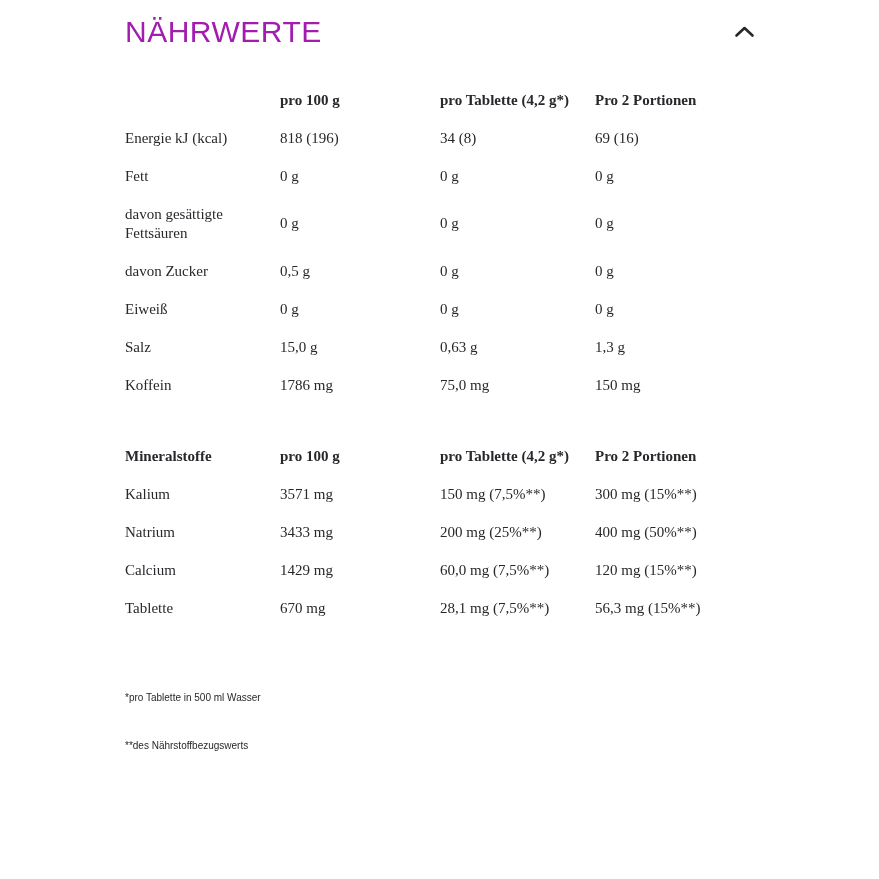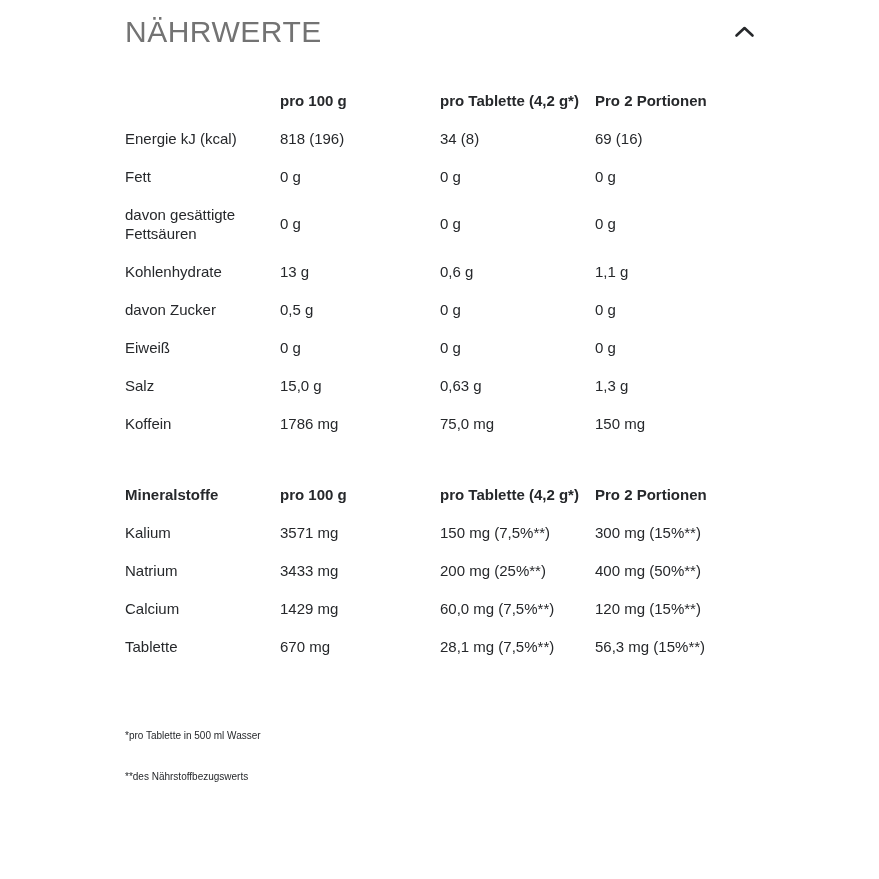--- a/index.html
+++ b/index.html
@@ -15,41 +15,41 @@
     display: flex;
     justify-content: space-between;
     align-items: center;
     height: 44px;
     cursor: pointer;
   }
   .section-title {
     font-size: 30px;
     font-weight: 400;
     letter-spacing: 0.5px;
-    color: #737373;
+    color: #a21caf;
     white-space: nowrap;
     text-align: right;
   }
   .chevron { display: inline-flex; align-items: center; }
 
   .ntable { margin-top: 27px; }
   .ntable.minerals { margin-top: 33px; }
   .trow {
     display: grid;
     grid-template-columns: 155px 160px 155px 160px;
     align-items: center;
     padding: 9.5px 0;
     font-size: 15px;
     line-height: 19px;
   }
   .thead { font-weight: 700; }
-  .cell { padding-right: 14px; }
+  .cell { padding-right: 14px; font-family: Liberation Serif, serif; }
 
   .footnotes { margin-top: 61px; font-size: 10px; line-height: 19px; }
-  .footnote + .footnote { margin-top: 22px; }
+  .footnote + .footnote { margin-top: 29px; }
 </style>
 </head>
 <body>
 
 <div class="page">
 
   <div class="section-header">
     <h2 class="section-title">NÄHRWERTE</h2>
     <span class="chevron">
       <svg width="21" height="12" viewBox="0 0 21 12">
@@ -80,26 +80,20 @@
       <div class="cell">0 g</div>
     </div>
 
     <div class="trow">
       <div class="cell">davon gesättigte Fettsäuren</div>
       <div class="cell">0 g</div>
       <div class="cell">0 g</div>
       <div class="cell">0 g</div>
     </div>
 
-    <div class="trow">
-      <div class="cell">Kohlenhydrate</div>
-      <div class="cell">13 g</div>
-      <div class="cell">0,6 g</div>
-      <div class="cell">1,1 g</div>
-    </div>
 
     <div class="trow">
       <div class="cell">davon Zucker</div>
       <div class="cell">0,5 g</div>
       <div class="cell">0 g</div>
       <div class="cell">0 g</div>
     </div>
 
     <div class="trow">
       <div class="cell">Eiweiß</div>

